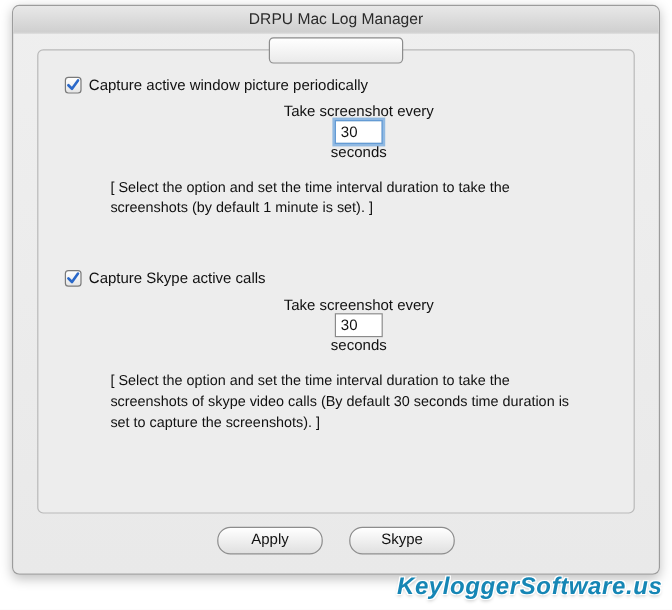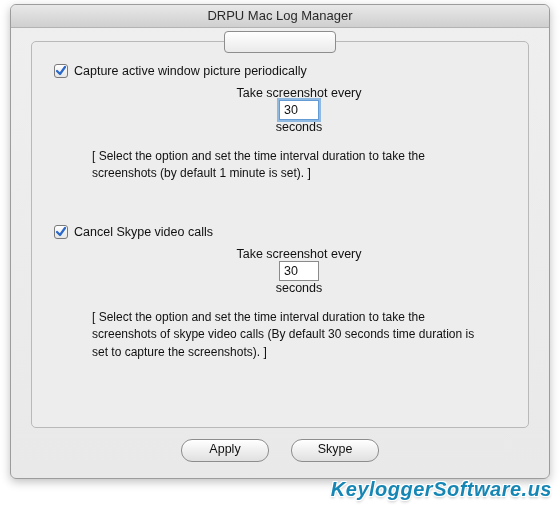--- a/index.html
+++ b/index.html
@@ -212,21 +212,21 @@
       <div class="desc">[ Select the option and set the time interval duration to take the screenshots (by default 1 minute is set). ]</div>
     </div>
 
     <div class="section">
       <div class="check-row">
         <div class="chk">
           <svg width="12" height="12" viewBox="0 0 12 12">
             <path d="M2 6 L5 9 L10 2" stroke="#2a68c9" stroke-width="2.2" fill="none" stroke-linecap="round" stroke-linejoin="round"></path>
           </svg>
         </div>
-        <span class="check-label">Cancel Skype video calls</span>
+        <span class="check-label">Capture Skype active calls</span>
       </div>
       <div class="take-row">
         <span>Take screenshot every</span>
         <div class="num-input">30</div>
         <span>seconds</span>
       </div>
       <div class="desc">[ Select the option and set the time interval duration to take the screenshots of skype video calls (By default 30 seconds time duration is set to capture the screenshots). ]</div>
     </div>
 
   </div>

